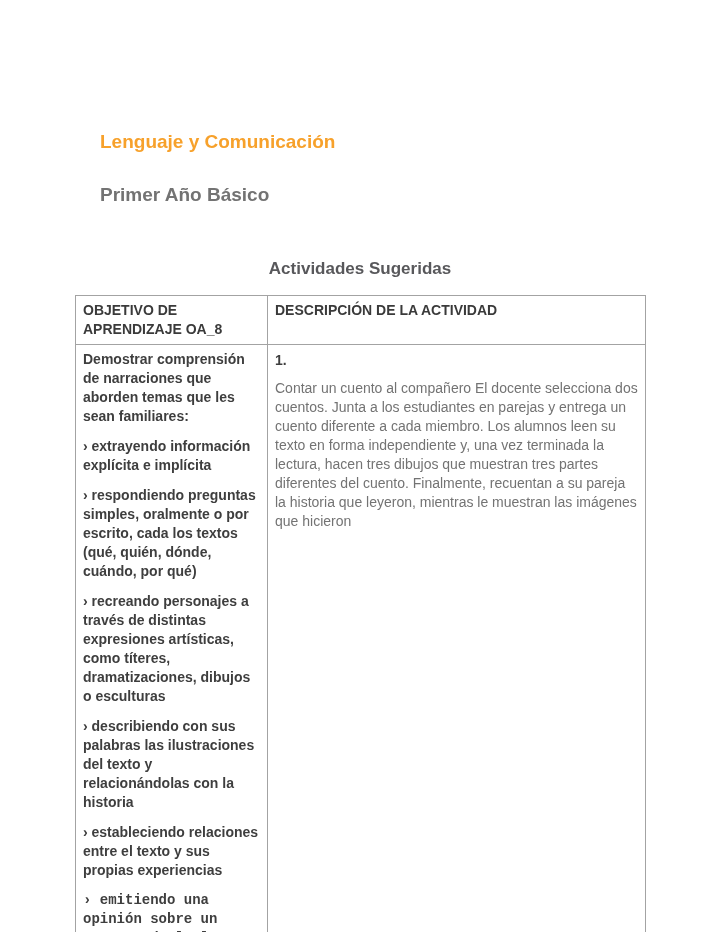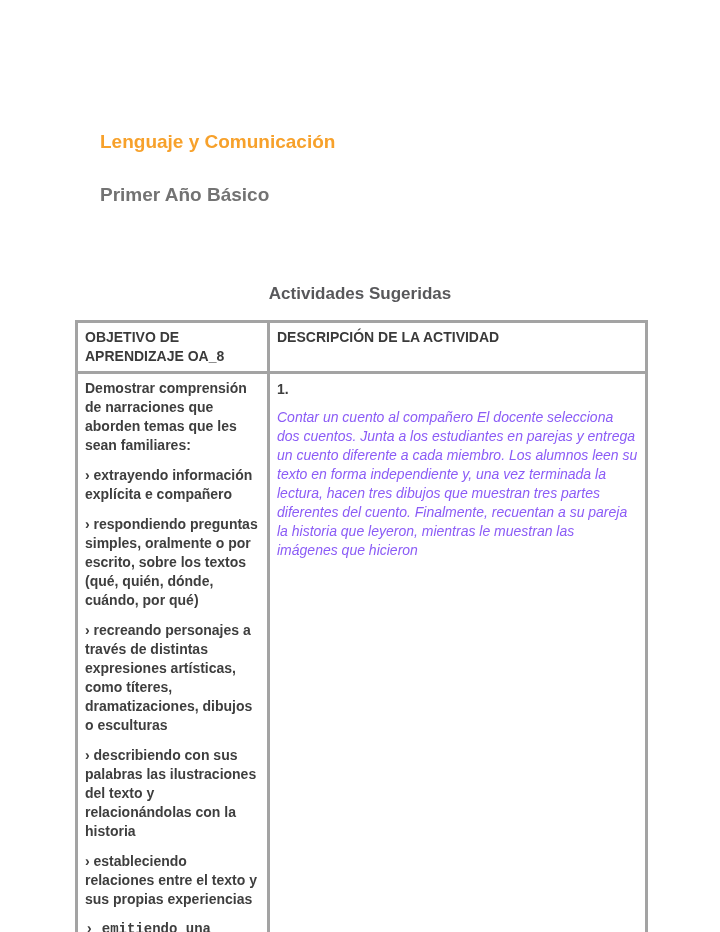--- a/index.html
+++ b/index.html
@@ -21,34 +21,34 @@
   .hdr-line {
     font-size: 19px;
     font-weight: bold;
     line-height: 23px;
     white-space: nowrap;
   }
   .subject, .unit, .oa { color: #f7a12b; }
   .grade { color: #737373; }
   .header-right { text-align: right; }
   .doc-title {
-    margin-top: 78px;
+    margin-top: 53px;
     text-align: center;
     font-size: 17px;
     font-weight: bold;
     color: #58585b;
   }
   table.activities {
     border-collapse: collapse;
     table-layout: fixed;
     margin: 16px 0 0 75px;
     width: 570px;
   }
   th, td {
-    border: 3px solid #a3a3a3;
+    border: 1px solid #a3a3a3;
     vertical-align: top;
     padding: 5px 7px 5px 7px;
     font-size: 14px;
   }
   col.c1 { width: 192px; }
   col.c2 { width: 378px; }
   th {
     font-weight: bold;
     color: #3a3a3a;
     line-height: 19px;
@@ -67,22 +67,21 @@
   td.desc-cell { padding-top: 6px; }
   .activity-number {
     font-weight: bold;
     color: #3e3e3e;
     line-height: 19px;
     margin: 0 0 9px 0;
   }
   .activity-desc {
     margin: 0;
     line-height: 19px;
-    color: #8b5cf6;
-    font-style: italic;
+    color: #737373;
   }
 </style>
 </head>
 <body>
 
 <div class="page-header">
   <div class="header-left">
     <div class="hdr-line subject">Lenguaje y Comunicación</div>
     <div class="hdr-line grade">Primer Año Básico</div>
   </div>
@@ -96,22 +95,22 @@
       <col class="c2">
     </colgroup>
   <tbody>
       <tr>
     <th class="obj-hdr">OBJETIVO DE APRENDIZAJE OA_8</th>
     <th class="desc-hdr">DESCRIPCIÓN DE LA ACTIVIDAD</th>
   </tr>
   <tr>
     <td class="obj-cell">
       <p>Demostrar comprensión de narraciones que aborden temas que les sean familiares:</p>
-      <p>› extrayendo información explícita e compañero</p>
-      <p>› respondiendo preguntas simples, oralmente o por escrito, sobre los textos (qué, quién, dónde, cuándo, por qué)</p>
+      <p>› extrayendo información explícita e implícita</p>
+      <p>› respondiendo preguntas simples, oralmente o por escrito, cada los textos (qué, quién, dónde, cuándo, por qué)</p>
       <p>› recreando personajes a través de distintas expresiones artísticas, como títeres, dramatizaciones, dibujos o esculturas</p>
       <p>› describiendo con sus palabras las ilustraciones del texto y relacionándolas con la historia</p>
       <p>› estableciendo relaciones entre el texto y sus propias experiencias</p>
       <p>› emitiendo una opinión sobre un aspecto de la lectura</p>
     </td>
     <td class="desc-cell">
       <p class="activity-number">1.</p>
       <p class="activity-desc">Contar un cuento al compañero El docente selecciona dos cuentos. Junta a los estudiantes en parejas y entrega un cuento diferente a cada miembro. Los alumnos leen su texto en forma independiente y, una vez terminada la lectura, hacen tres dibujos que muestran tres partes diferentes del cuento. Finalmente, recuentan a su pareja la historia que leyeron, mientras le muestran las imágenes que hicieron</p>
     </td>
   </tr>

